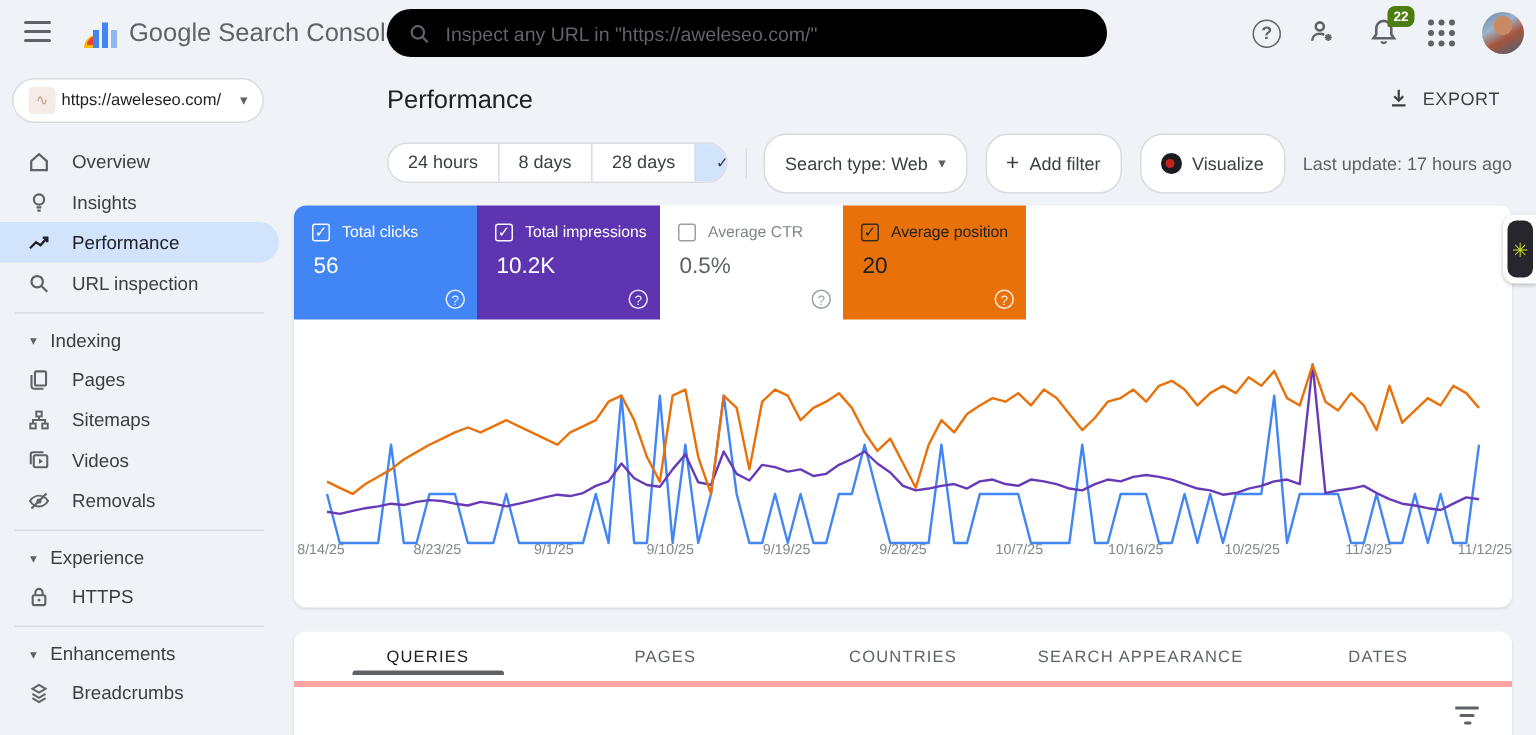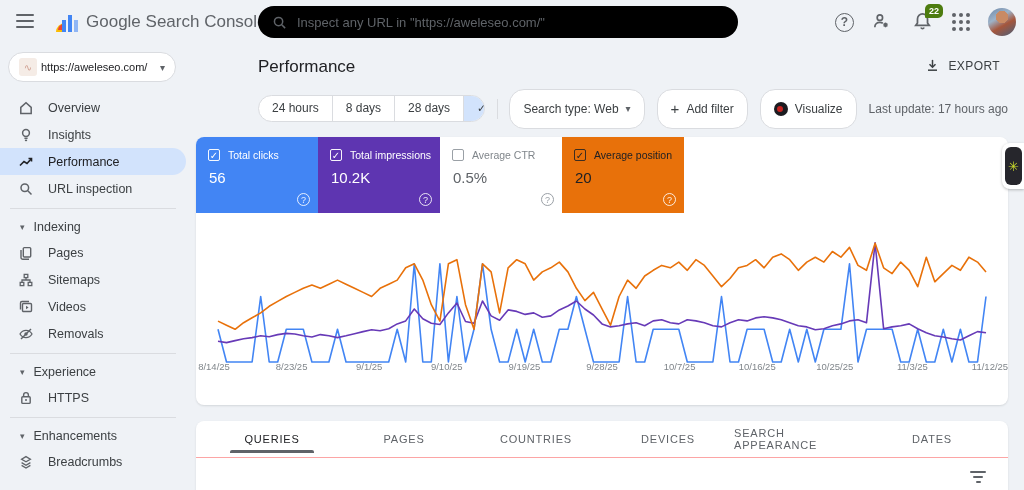--- a/index.html
+++ b/index.html
@@ -97,21 +97,21 @@
   .card.c-pos .clabel, .card.c-pos .cval { color:#202124; }
 
   
   .chart-wrap { position:absolute; left:18px; top:88px; width:776px; height:145px; }
   .xaxis { position:absolute; left:18px; top:224px; width:776px; height:14px; }
   .xaxis span { position:absolute; transform:translateX(-50%); font-size:9.5px; color:#80868b; white-space:nowrap; }
 
   
   .tabs-panel { position:absolute; left:196px; top:421px; width:812px; height:80px; background:#fff;
     border-radius:8px 8px 0 0; box-shadow:0 1px 2px rgba(60,64,67,.15); }
-  .tabs { display:flex; height:37px; border-bottom:1px solid #fca5a5; padding:4px 10px; }
+  .tabs { display:flex; height:37px; border-bottom:4px solid #fca5a5; padding:4px 10px; }
   .tab { flex:1; display:flex; align-items:center; justify-content:center; position:relative;
     font-size:11px; letter-spacing:.8px; font-weight:500; color:#5f6368; cursor:pointer; }
   .tab.active { color:#202124; }
   .tab.active::after { content:""; position:absolute; left:18%; right:18%; bottom:0; height:3px;
     background:#5f6368; border-radius:2px 2px 0 0; }
   .filter-list { position:absolute; right:22px; top:50px; width:16px; height:12px; cursor:pointer; }
   .filter-list i { display:block; height:2px; background:#5f6368; border-radius:1px; margin:0 auto 3px; }
   .filter-list i:nth-child(1){ width:16px; } .filter-list i:nth-child(2){ width:10px; } .filter-list i:nth-child(3){ width:5px; }
 
   
@@ -367,21 +367,20 @@
       <span style="left: 90%;">11/3/25</span>
       <span style="left: 100%;">11/12/25</span>
     </div>
 </div>
 
 <div class="tabs-panel">
   <div class="tabs">
     <div class="tab active">QUERIES</div>
     <div class="tab">PAGES</div>
     <div class="tab">COUNTRIES</div>
-    <div class="tab">DEVICES</div>
     <div class="tab">SEARCH APPEARANCE</div>
     <div class="tab">DATES</div>
   </div>
   <div class="filter-list">
       <i></i>
       <i></i>
       <i></i>
     </div>
 </div>
 

